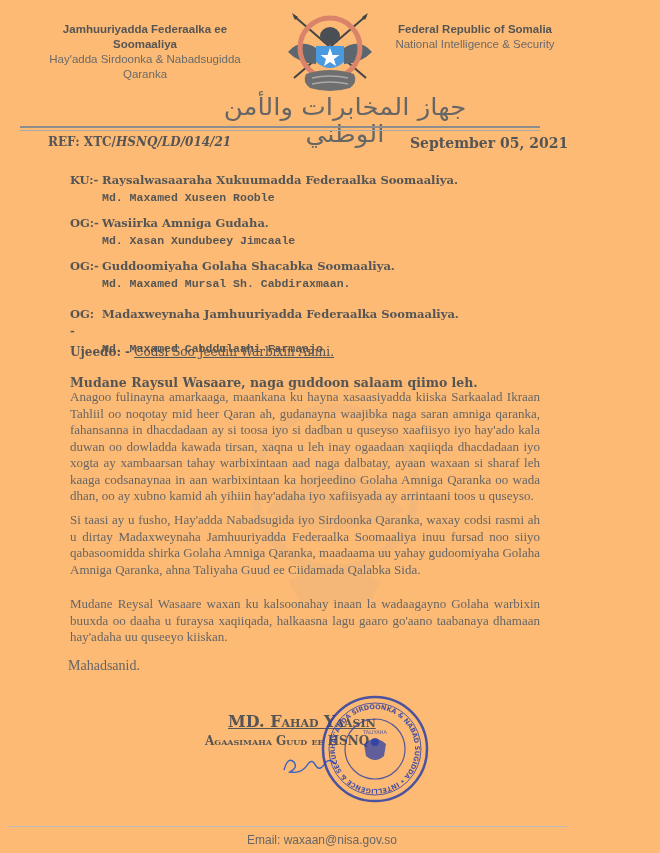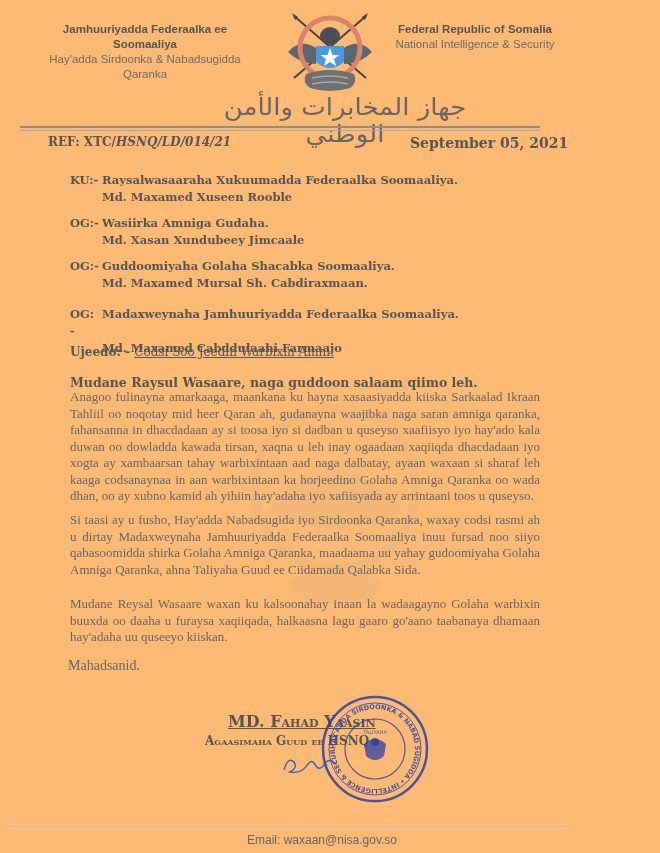--- a/index.html
+++ b/index.html
@@ -32,21 +32,21 @@
 
   .ref { position: absolute; left: 48px; top: 135px; font-weight: bold; font-size: 12px; color: #555; }
   .ref .ital { font-style: italic; }
   .date { position: absolute; left: 410px; top: 135px; font-weight: bold; font-size: 14px; color: #555; }
 
   
   .recips { position: absolute; left: 70px; top: 172px; width: 430px; }
   .recip { margin-bottom: 9px; font-size: 11.5px; font-weight: bold; color: #555; line-height: 17px; }
   .recip .row { display: flex; }
   .recip .pre { width: 32px; flex: none; }
-  .recip .name { padding-left: 32px; }
+  .recip .name { padding-left: 32px; font-family: Liberation Mono, monospace; }
 
   .subject { position: absolute; left: 70px; top: 345px; font-size: 12px; font-weight: bold; color: #555; }
   .subject .u { text-decoration: underline; font-weight: normal; }
 
   .greeting { position: absolute; left: 70px; top: 375px; font-size: 12.5px; font-weight: bold; color: #555; }
 
   .body { position: absolute; left: 70px; width: 470px; font-family: "Liberation Serif", serif; font-size: 13px; color: #666; line-height: 16.5px; text-align: justify; }
   .p1 { top: 389px; }
   .p2 { top: 512px; }
   .p3 { top: 596px; }

